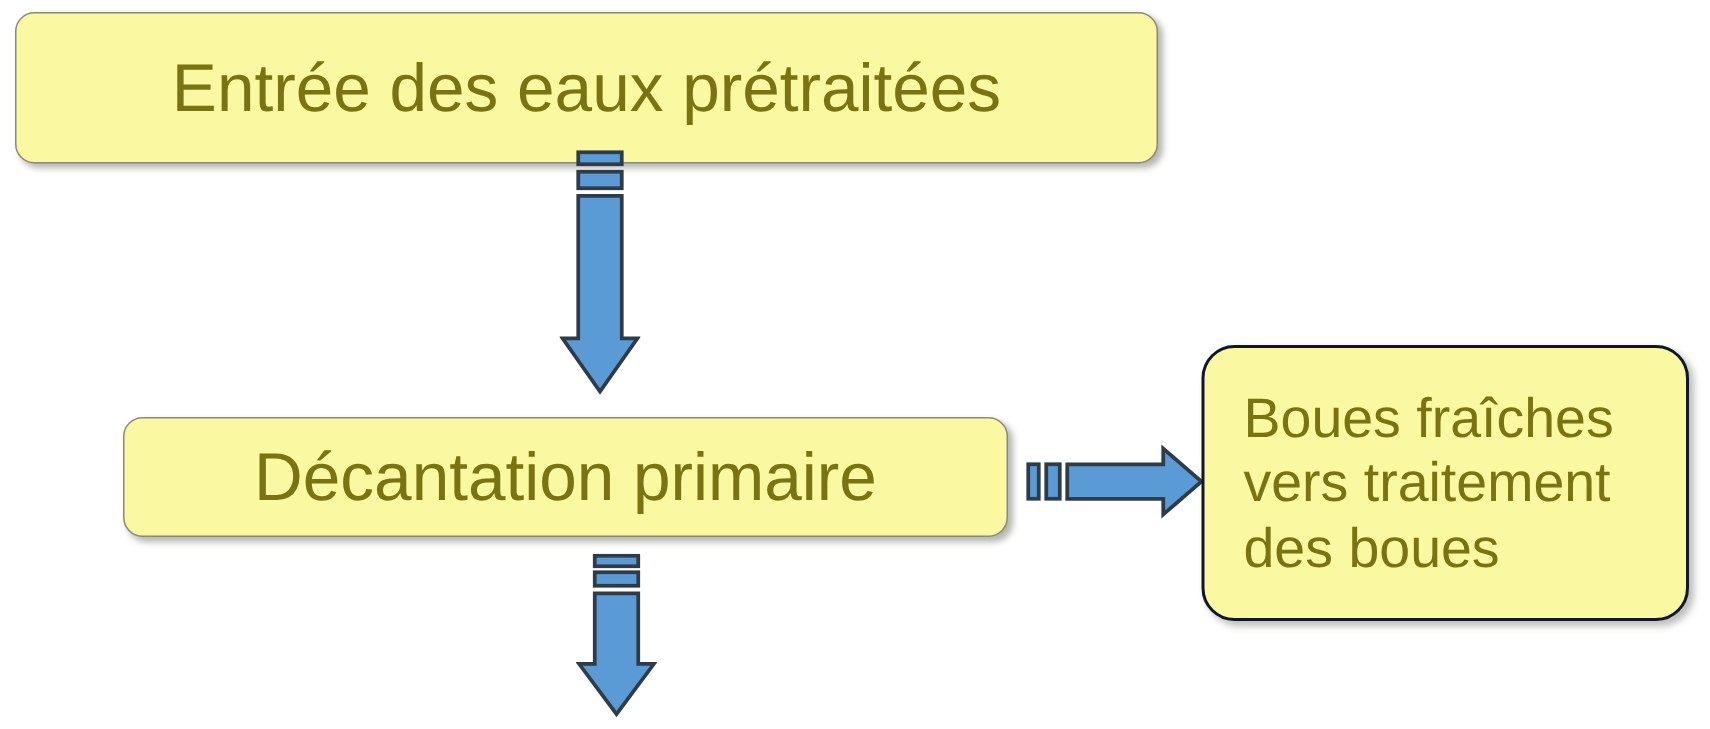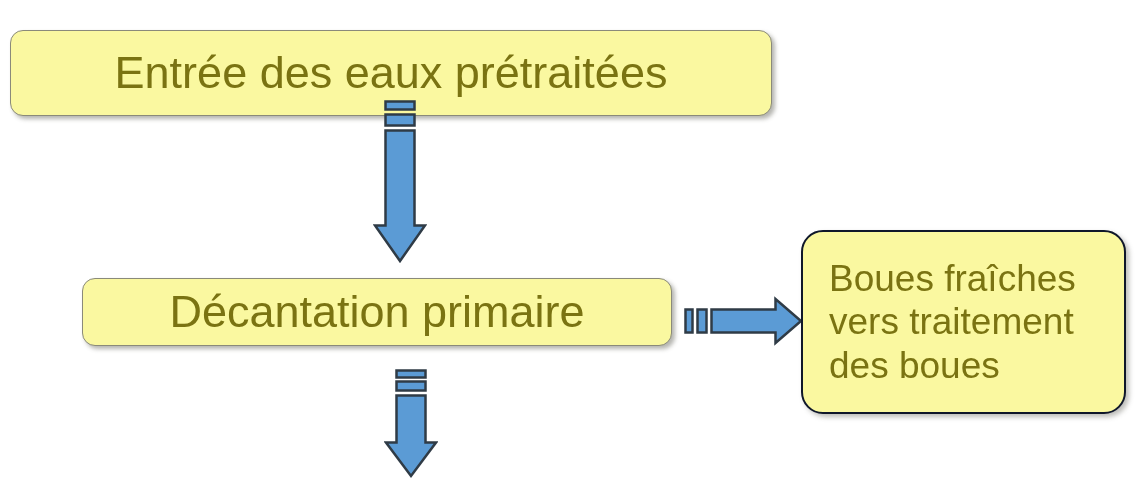--- a/index.html
+++ b/index.html
@@ -43,30 +43,29 @@
     border-radius: 22px;
     box-shadow: 3px 3px 5px rgba(90, 90, 80, 0.40);
     justify-content: flex-start;
     text-align: left;
   }
 
   #box-intake {
     left: 10px;
     top: 8px;
     width: 762px;
-    height: 86px;
+    height: 101px;
     font-size: 45px;
-    margin-top: 22px;
   }
 
   #box-settling {
     left: 82px;
     top: 278px;
     width: 590px;
-    height: 68px;
+    height: 80px;
     font-size: 45px;
   }
 
   #box-sludge {
     left: 801px;
     top: 230px;
     width: 325px;
     height: 184px;
     font-size: 37px;
     padding-left: 26px;

